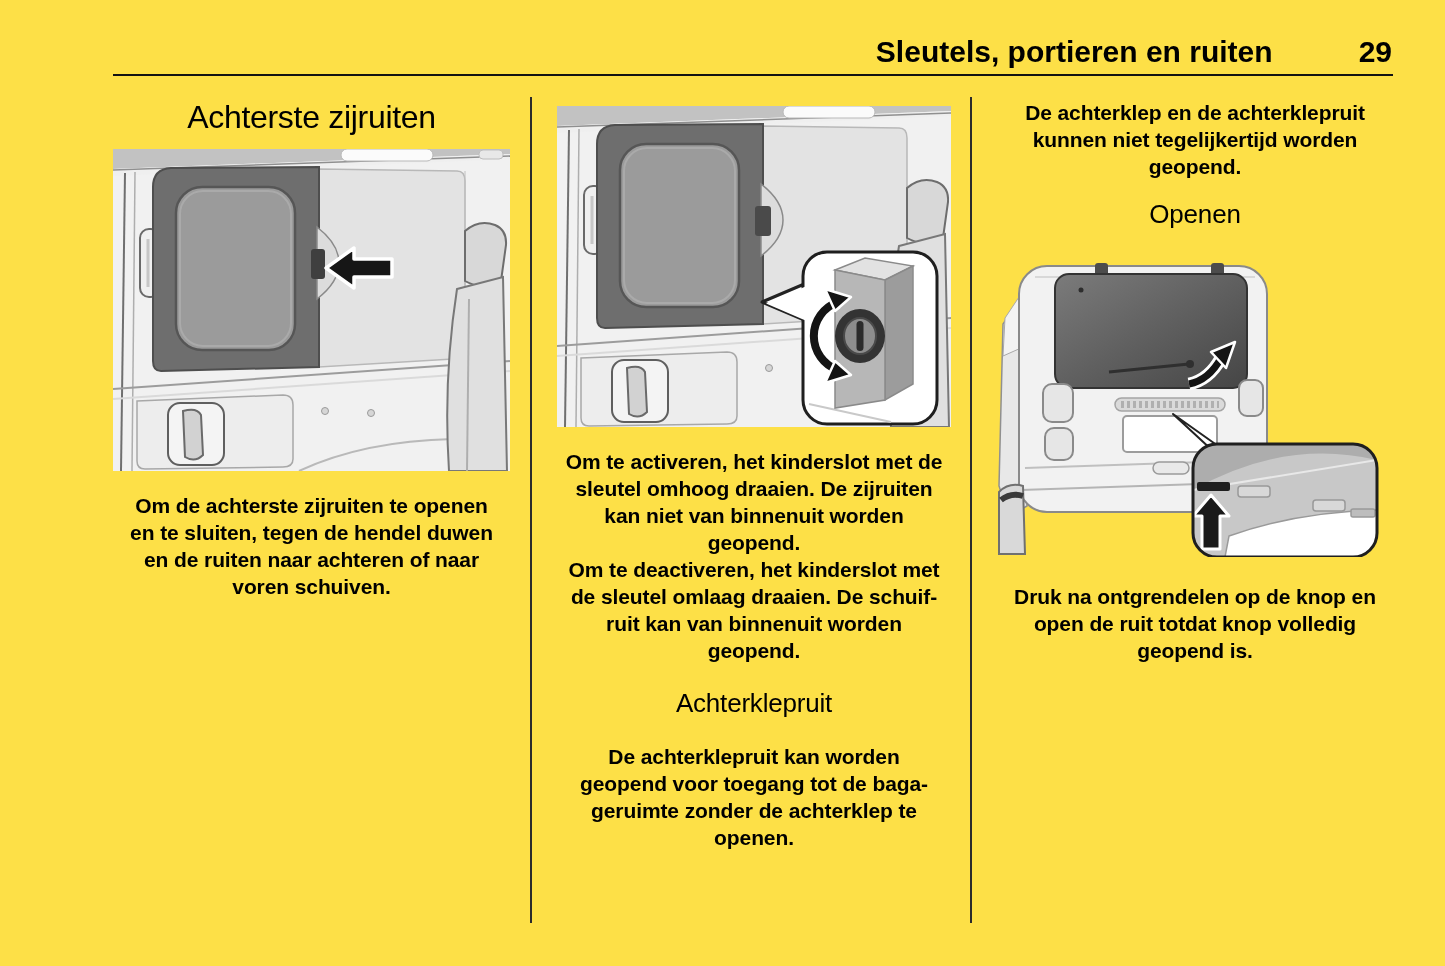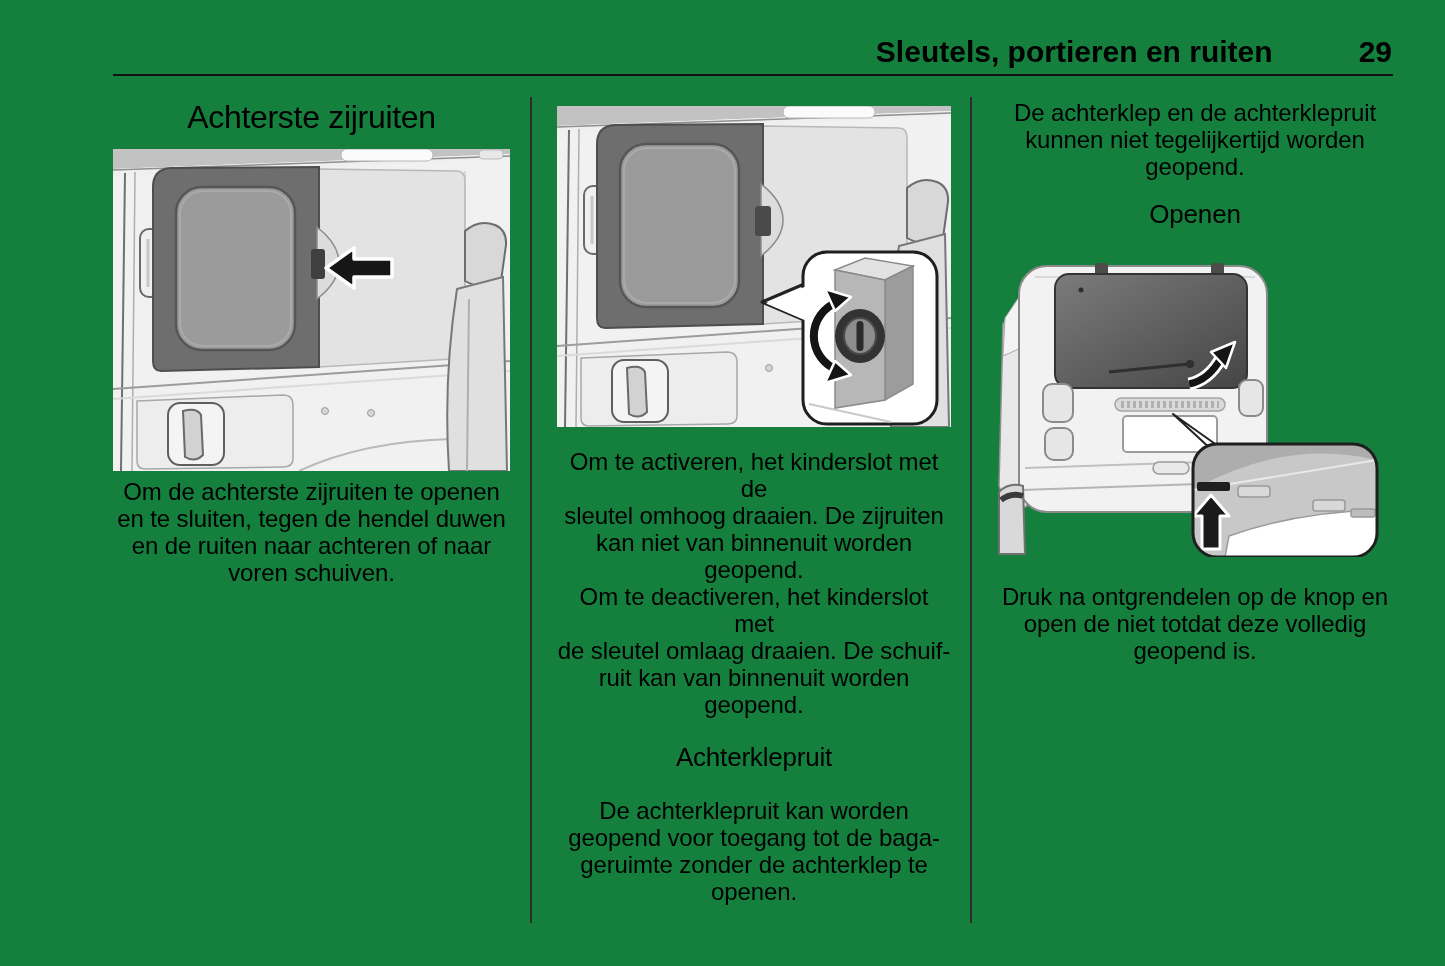--- a/index.html
+++ b/index.html
@@ -1,39 +1,39 @@
 <!DOCTYPE html>
 <html><head>
 <meta charset="utf-8">
 <style>
   html,body{margin:0;padding:0;background:#ffffff;}
   .page{
-    position:relative;width:1445px;height:966px;background:#15803d;
+    position:relative;width:1445px;height:966px;background:#fde047;
     font-family:"Liberation Sans",sans-serif;color:#000;overflow:hidden;
   }
   .running-head{
     position:absolute;left:113px;top:35px;width:1279px;
     display:flex;justify-content:flex-end;align-items:baseline;gap:86px;
     font-size:30px;font-weight:bold;letter-spacing:0;
   }
   .rule{position:absolute;left:113px;top:74px;width:1280px;height:2px;background:#121212;}
   .divider{position:absolute;top:97px;height:826px;width:2px;background:#2b2b2b;}
   .d1{left:530px;} .d2{left:970px;}
   .col{position:absolute;top:97px;text-align:center;}
   .col1{left:113px;width:397px;}
   .col2{left:557px;width:394px;}
   .col3{left:997px;width:396px;}
   h1{font-size:32px;font-weight:400;margin:0;line-height:40px;letter-spacing:-0.3px;}
   h2{font-size:27px;font-weight:400;margin:0;line-height:33px;letter-spacing:-0.2px;}
   h3{font-size:26px;font-weight:400;margin:0;line-height:32px;letter-spacing:-0.2px;}
-  p{font-size:24px;line-height:27px;margin:0;white-space:pre-line;letter-spacing:-0.1px;}
+  p{font-size:21px;line-height:27px;margin:0;white-space:pre-line;letter-spacing:-0.1px;font-weight:bold;}
   figure{margin:0;}
   figure svg{display:block;}
   .fig1{margin-top:12px;}
-  .p1a{margin-top:7px;}
+  .p1a{margin-top:21px;}
   .fig2{margin-top:9px;}
   .p2a{margin-top:21px;}
   .p2b{}
   .h3-2{margin-top:23px;}
   .p2c{margin-top:24px;}
   .p3a{margin-top:2px;}
   .h3-3{margin-top:18px;}
   .fig3{margin-top:22px;}
   .p3b{margin-top:26px;}
 </style>
@@ -250,17 +250,17 @@
           <rect x="354" y="257" width="24" height="8" rx="2" fill="#bdbdbd" stroke="#999999" stroke-width="1.5"></rect>
           <g>
             <path d="M214,243 L232,264 L223,264 L223,297 L205,297 L205,264 L196,264 Z" fill="#1a1a1a" stroke="#ffffff" stroke-width="3" stroke-linejoin="round"></path>
           </g>
         </g>
         <rect x="196" y="192" width="184" height="113" rx="24" fill="none" stroke="#1f1f1f" stroke-width="3"></rect>
       </svg>
     </figure>
 
     <p class="p3b">Druk na ontgrendelen op de knop en
-open de niet totdat deze volledig
+open de ruit totdat knop volledig
 geopend is.</p>
   </section>
 
 </div>
 
 </body></html>

